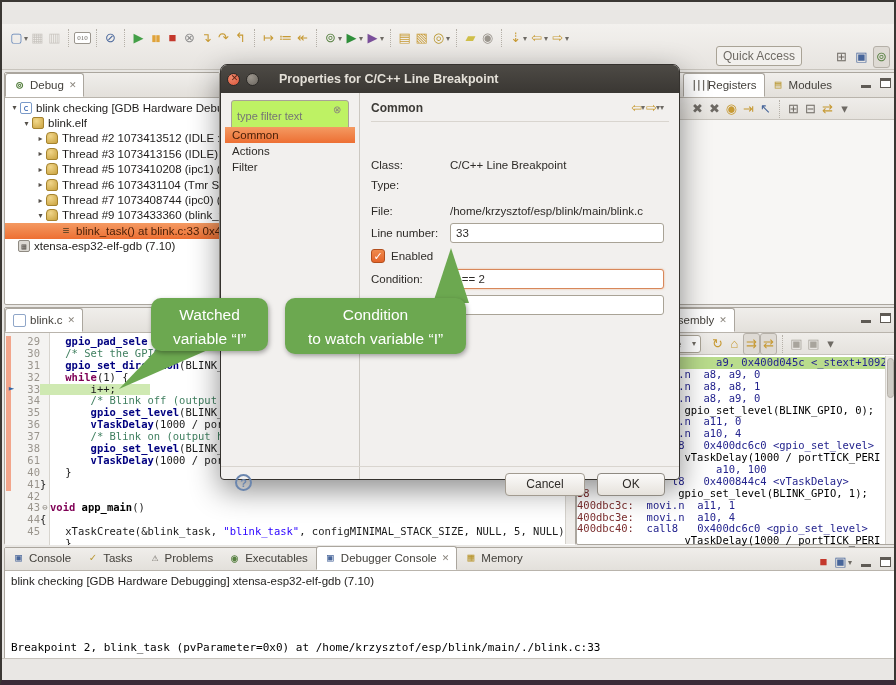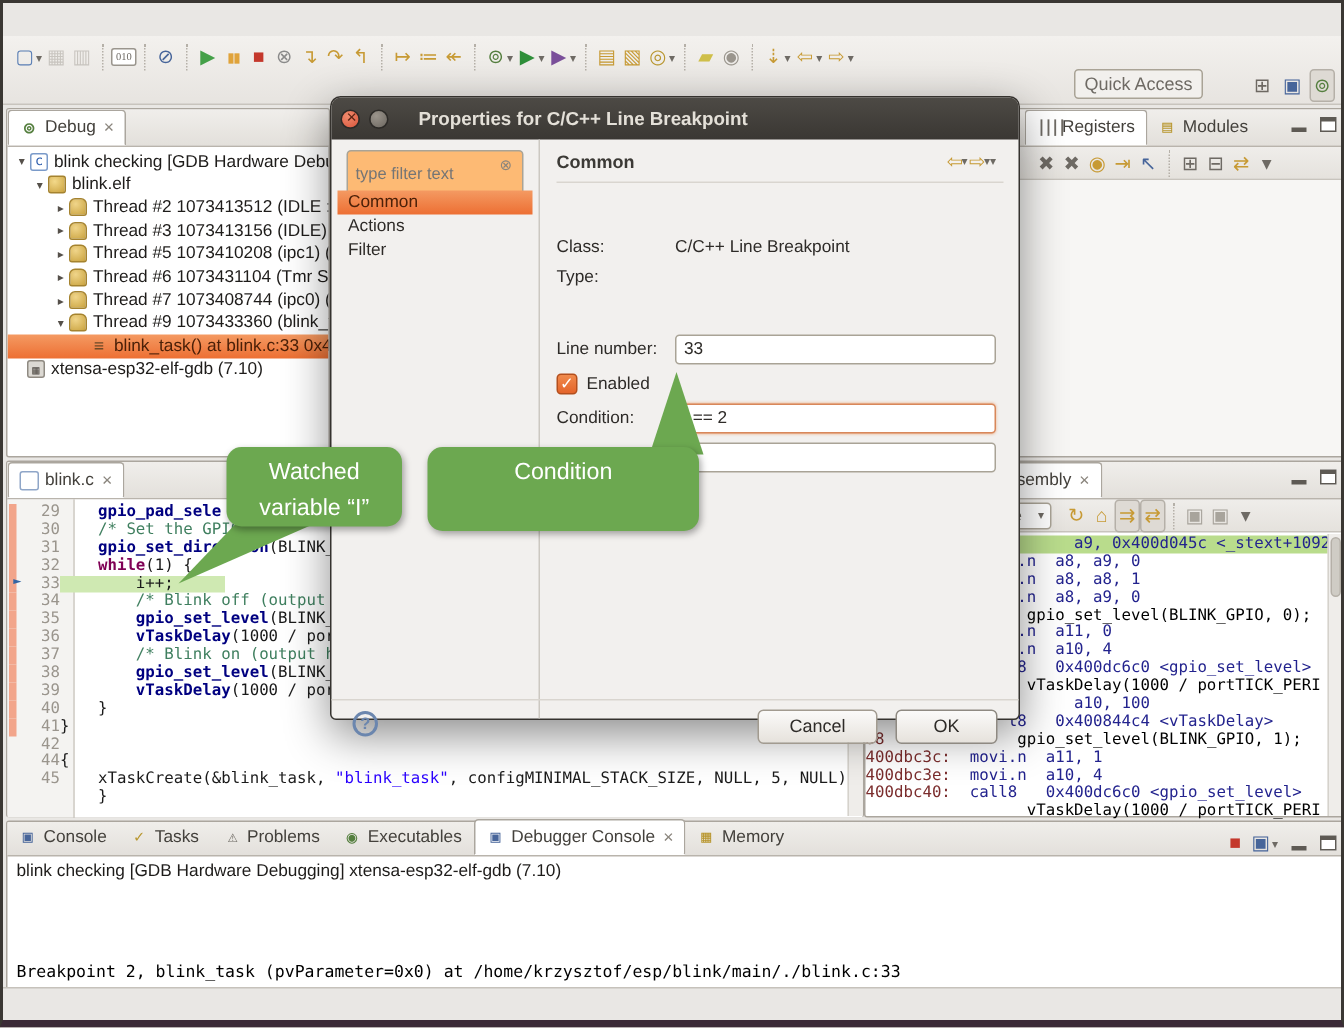--- a/index.html
+++ b/index.html
@@ -102,21 +102,21 @@
   
   .statusbar{position:absolute;left:0;bottom:0;width:100%;height:22px;background:#e9e7e4;border-top:1px solid #c6c2bb;}
   
   .dialog{position:absolute;left:218px;top:62px;width:460px;height:416px;z-index:10;
     background:#f2f0ee;border:1px solid #35322e;border-radius:7px 7px 4px 4px;box-shadow:0 10px 30px rgba(0,0,0,.45);}
   .dtitle{height:28px;background:linear-gradient(#4d4a45,#3a3733);border-radius:6px 6px 0 0;
     display:flex;align-items:center;}
   .dtitle .wtitle{margin-left:20px;font-size:12.5px;color:#e4e0d8;}
   .dbody{position:absolute;left:0;top:28px;right:0;bottom:0;}
   .dfilter{position:absolute;left:10px;top:7px;width:118px;height:31px;border:1px solid #a9a396;border-radius:3px;
-    background:#fdba74;font-size:11px;color:#6e6a64;padding:0 16px 0 5px;font-family:"Liberation Sans",sans-serif;}
+    background:#bef264;font-size:11px;color:#6e6a64;padding:0 16px 0 5px;font-family:"Liberation Sans",sans-serif;}
   .dfilterx{position:absolute;left:112px;top:11px;font-size:10px;color:#8a857d;}
   .dlist{position:absolute;left:4px;top:34px;width:130px;font-size:11.5px;color:#2e2b28;}
   .dlrow{height:16px;line-height:16px;padding-left:7px;}
   .dlrow.selected{background:linear-gradient(#f49a62,#ed6f33);color:#4b2008;}
   .dvsep{position:absolute;left:138px;top:0;bottom:0;width:1px;background:#ccc8c1;}
   .dheader{position:absolute;left:150px;top:8px;font-size:12px;font-weight:bold;color:#3c3a36;}
   .dnav{position:absolute;right:14px;top:7px;display:flex;align-items:center;color:#c79a34;font-size:13px;}
   .dnav .tbcaret{color:#6e6a64;}
   .dhr{position:absolute;left:150px;right:10px;top:28px;height:1px;background:#d9d5cf;}
   .frow{position:absolute;left:150px;font-size:11.5px;color:#2e2b28;display:flex;align-items:center;}
@@ -596,21 +596,21 @@
           <span class="chgbar"></span>
           
           <span class="lnum">38</span>
           
           <span class="code"><span class="sg-pl">        </span><span class="sg-fn">gpio_set_level</span><span class="sg-pl">(BLINK_G</span></span>
         </div>
 
         <div class="crow">
           <span class="chgbar"></span>
           
-          <span class="lnum">39</span>
+          <span class="lnum">61</span>
           
           <span class="code"><span class="sg-pl">        </span><span class="sg-fn">vTaskDelay</span><span class="sg-pl">(1000 / portT</span></span>
         </div>
 
         <div class="crow">
           <span class="chgbar"></span>
           
           <span class="lnum">40</span>
           
           <span class="code"><span class="sg-pl">    }</span></span>
@@ -625,20 +625,27 @@
         </div>
 
         <div class="crow">
           
           
           <span class="lnum">42</span>
           
           <span class="code"></span>
         </div>
 
+        <div class="crow">
+          
+          
+          <span class="lnum">43</span>
+          <span class="mkf">⊖</span>
+          <span class="code"><span class="sg-kw">void</span><span class="sg-fnb"> app_main</span><span class="sg-pl">()</span></span>
+        </div>
 
         <div class="crow">
           
           
           <span class="lnum">44</span>
           
           <span class="code"><span class="sg-pl">{</span></span>
         </div>
 
         <div class="crow">
@@ -864,20 +871,24 @@
       </div>
       <div class="dhr"></div>
 
       <div class="frow" style="top:66px;">
         <span class="flabel">Class:</span>
         <span class="fvalue">C/C++ Line Breakpoint</span>
       </div>
       <div class="frow" style="top:86px;">
         <span class="flabel">Type:</span>
       </div>
+      <div class="frow" style="top:112px;">
+        <span class="flabel">File:</span>
+        <span class="fvalue">/home/krzysztof/esp/blink/main/blink.c</span>
+      </div>
       <div class="frow" style="top:130px;">
         <span class="flabel">Line number:</span>
         <input class="finput" value="33" style="">
       </div>
       <div class="frow" style="top:156px;">
         <span class="chk">✓</span>
         <span>Enabled</span>
       </div>
       <div class="frow" style="top:176px;">
         <span class="flabel">Condition:</span>
@@ -899,15 +910,16 @@
     <polygon points="162,340 208,347 117,387" fill="#6ca850"></polygon>
     <polygon points="431,301 467,301 449,246" fill="#6ca850"></polygon>
   </svg>
 
   <div class="callout" style="left:149px;top:296px;width:117px;height:53px;">
     <div>Watched</div>
     <div>variable “I”</div>
   </div>
   <div class="callout" style="left:283px;top:296px;width:181px;height:56px;">
     <div>Condition</div>
+    <div>to watch variable “I”</div>
   </div>
 
 </div>
 
 </body></html>

